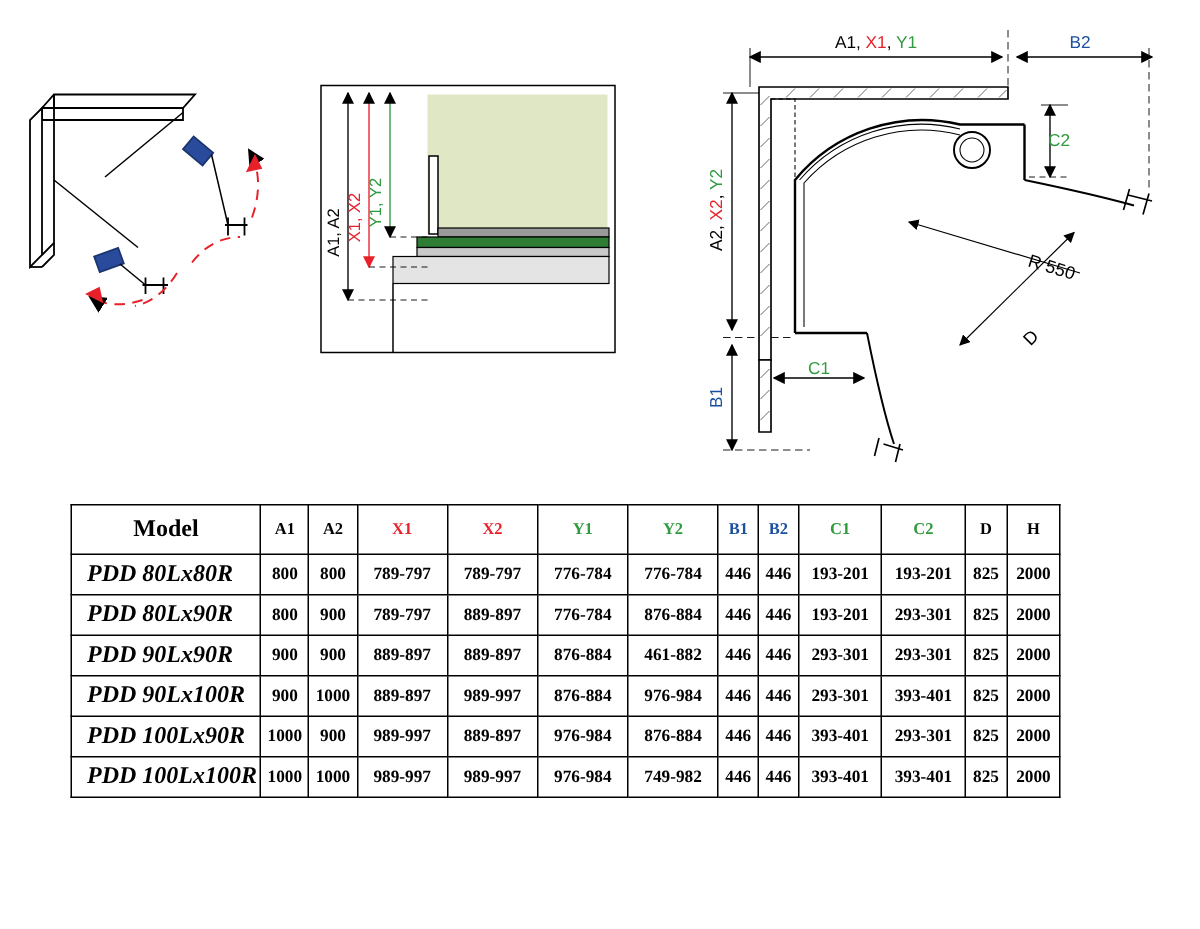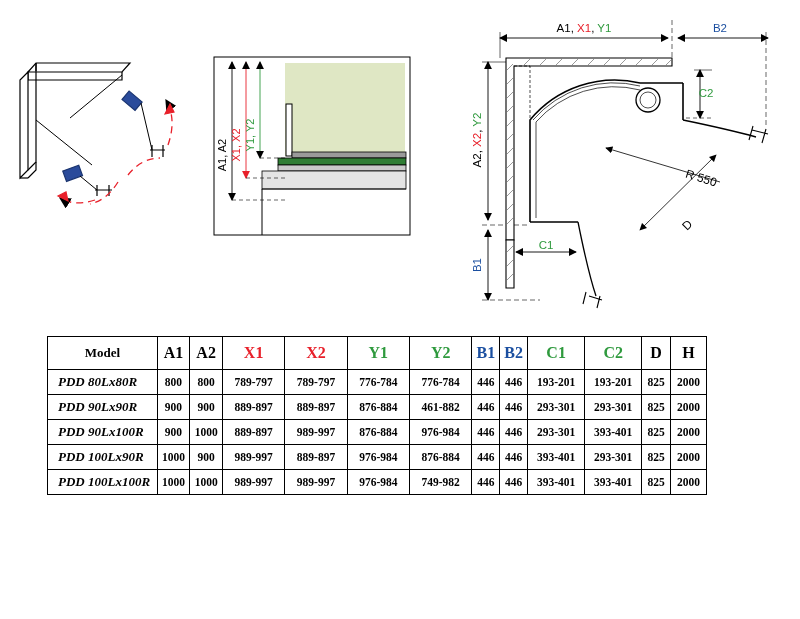--- a/index.html
+++ b/index.html
@@ -27,29 +27,29 @@
   }
   th,td{
     border:1px solid #000;
     text-align:center;
     font-weight:bold;
     padding:4px 2px;
     white-space:nowrap;
     font-family:"Liberation Serif", serif;
   }
   th{
-    font-size:16px;
+    font-size:11px;
     padding:7px 2px;
   }
   td.model,th.model{
     text-align:left;
     padding-left:10px;
     font-style:italic;
     font-weight:bold;
-    font-size:13px;
+    font-size:16px;
   }
   th.model{ text-align:center;font-style:normal;padding-left:2px;}
   .red{color:#e8202a;}
   .green{color:#2f9a3e;}
   .blue{color:#1b4fa0;}
   td{font-size:11.5px;}
   
   col.c-model{width:112px;}
   col.c-a{width:35px;}
   col.c-x{width:72px;}
@@ -286,20 +286,35 @@
             <td>776-784</td>
             <td>776-784</td>
             <td>446</td>
             <td>446</td>
             <td>193-201</td>
             <td>193-201</td>
             <td>825</td>
             <td>2000</td>
           </tr>
           <tr>
+            <td class="model">PDD 80Lx90R</td>
+            <td>800</td>
+            <td>900</td>
+            <td>789-797</td>
+            <td>889-897</td>
+            <td>776-784</td>
+            <td>876-884</td>
+            <td>446</td>
+            <td>446</td>
+            <td>193-201</td>
+            <td>293-301</td>
+            <td>825</td>
+            <td>2000</td>
+          </tr>
+          <tr>
             <td class="model">PDD 90Lx90R</td>
             <td>900</td>
             <td>900</td>
             <td>889-897</td>
             <td>889-897</td>
             <td>876-884</td>
             <td>461-882</td>
             <td>446</td>
             <td>446</td>
             <td>293-301</td>

